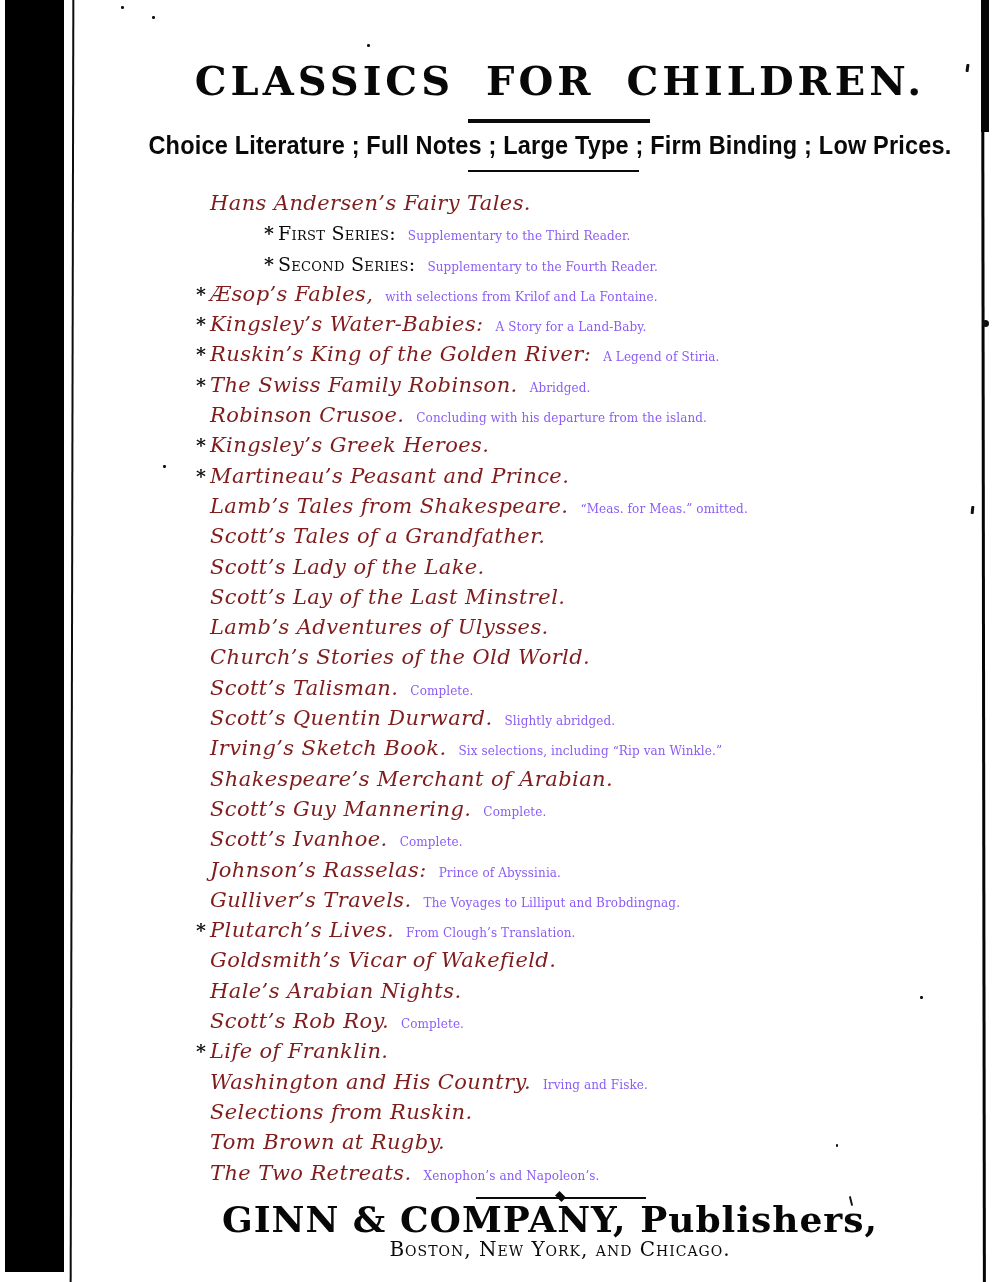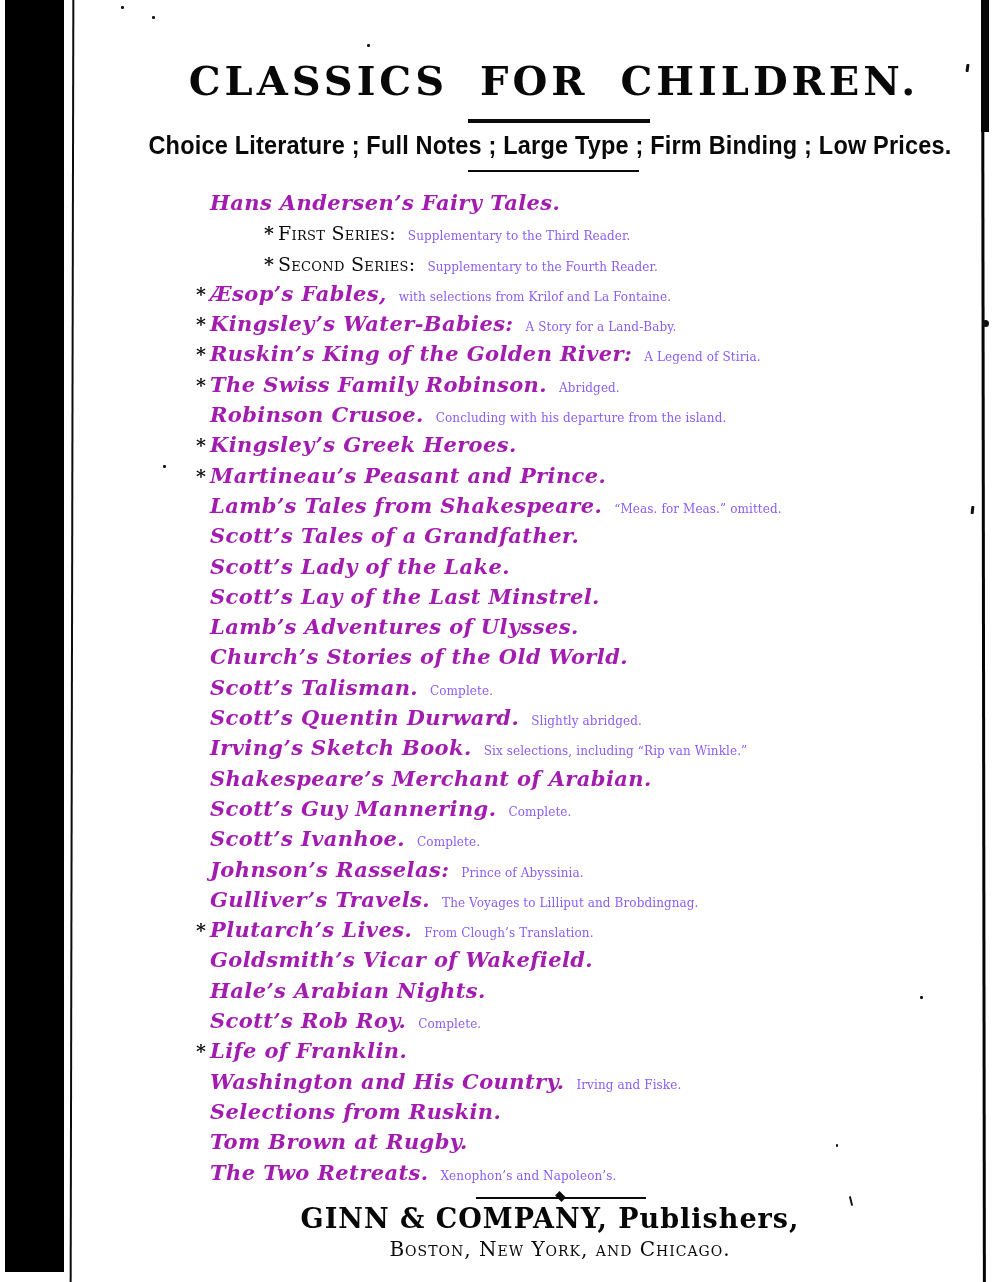--- a/index.html
+++ b/index.html
@@ -23,21 +23,21 @@
   .sp4{left:966px;top:64px;width:3px;height:8px;border-radius:1px;transform:rotate(8deg);}
   .sp5{left:982px;top:320px;width:7px;height:7px;border-radius:50%;}
   .sp6{left:971px;top:506px;width:3px;height:8px;border-radius:1px;transform:rotate(6deg);}
   .sp7{left:163px;top:465px;width:3px;height:3px;}
   .sp8{left:920px;top:996px;width:3px;height:3px;}
   .sp9{left:836px;top:1144px;width:2px;height:3px;}
   .sp10{left:850px;top:1196px;width:2px;height:10px;border-radius:2px;transform:rotate(-14deg);}
 
   
   .main-title{
-    position:absolute;left:124px;top:58px;width:860px;
+    position:absolute;left:130px;top:58px;width:860px;
     text-align:center;
     font-family:"DejaVu Serif", serif;
     font-weight:bold;font-size:40px;line-height:46px;
     letter-spacing:4px;word-spacing:14px;
     color:#080808;
   }
   .title-rule{position:absolute;left:468px;top:119px;width:182px;height:4px;background:#0a0a0a;}
   .subtitle{
     position:absolute;left:110px;top:130px;width:880px;
     text-align:center;
@@ -58,23 +58,23 @@
     padding-left:110px;
     white-space:nowrap;
   }
   .line.sub{padding-left:178px;}
   .star{
     display:inline-block;width:14px;margin-left:-14px;
     font-family:"DejaVu Serif", serif;font-size:19px;font-weight:bold;
   }
   .text.book{
     font-family:"DejaVu Serif", serif;
-    font-weight:bold;font-style:italic;
+    font-weight:normal;font-style:italic;
     font-size:21px;letter-spacing:0.4px;
-    color:#a21caf;
+    color:#7f1d1d;
   }
   .text.series{
     font-family:"DejaVu Serif", serif;
     font-variant:small-caps;
     font-size:19px;letter-spacing:0.3px;
     color:#0a0a0a;
     text-align:center;
   }
   .note{
     font-family:"DejaVu Serif", serif;
@@ -82,21 +82,21 @@
     margin-left:12px;letter-spacing:0.1px;
   }
 
   
   .footer-rule{position:absolute;left:476px;top:1197px;width:170px;height:2px;background:#0a0a0a;}
   .footer-ornament{position:absolute;left:556px;top:1192px;width:9px;height:9px;background:#0a0a0a;transform:rotate(45deg) scaleY(0.7);}
   .publisher{
     position:absolute;left:120px;top:1203px;width:860px;
     text-align:center;
     font-family:"DejaVu Serif", serif;
-    font-weight:bold;font-size:27px;line-height:32px;
+    font-weight:bold;font-size:36px;line-height:32px;
     letter-spacing:1px;color:#070707;
   }
   .cities{
     position:absolute;left:130px;top:1236px;width:860px;
     text-align:center;
     font-family:"DejaVu Serif", serif;
     font-variant:small-caps;
     font-size:20px;line-height:26px;letter-spacing:1px;color:#0a0a0a;
   }
 </style>

